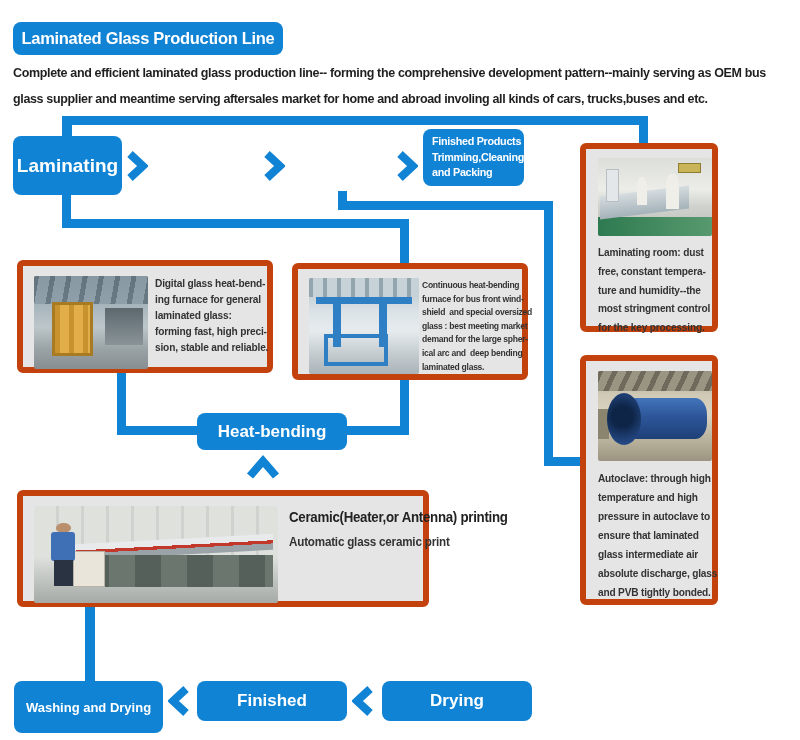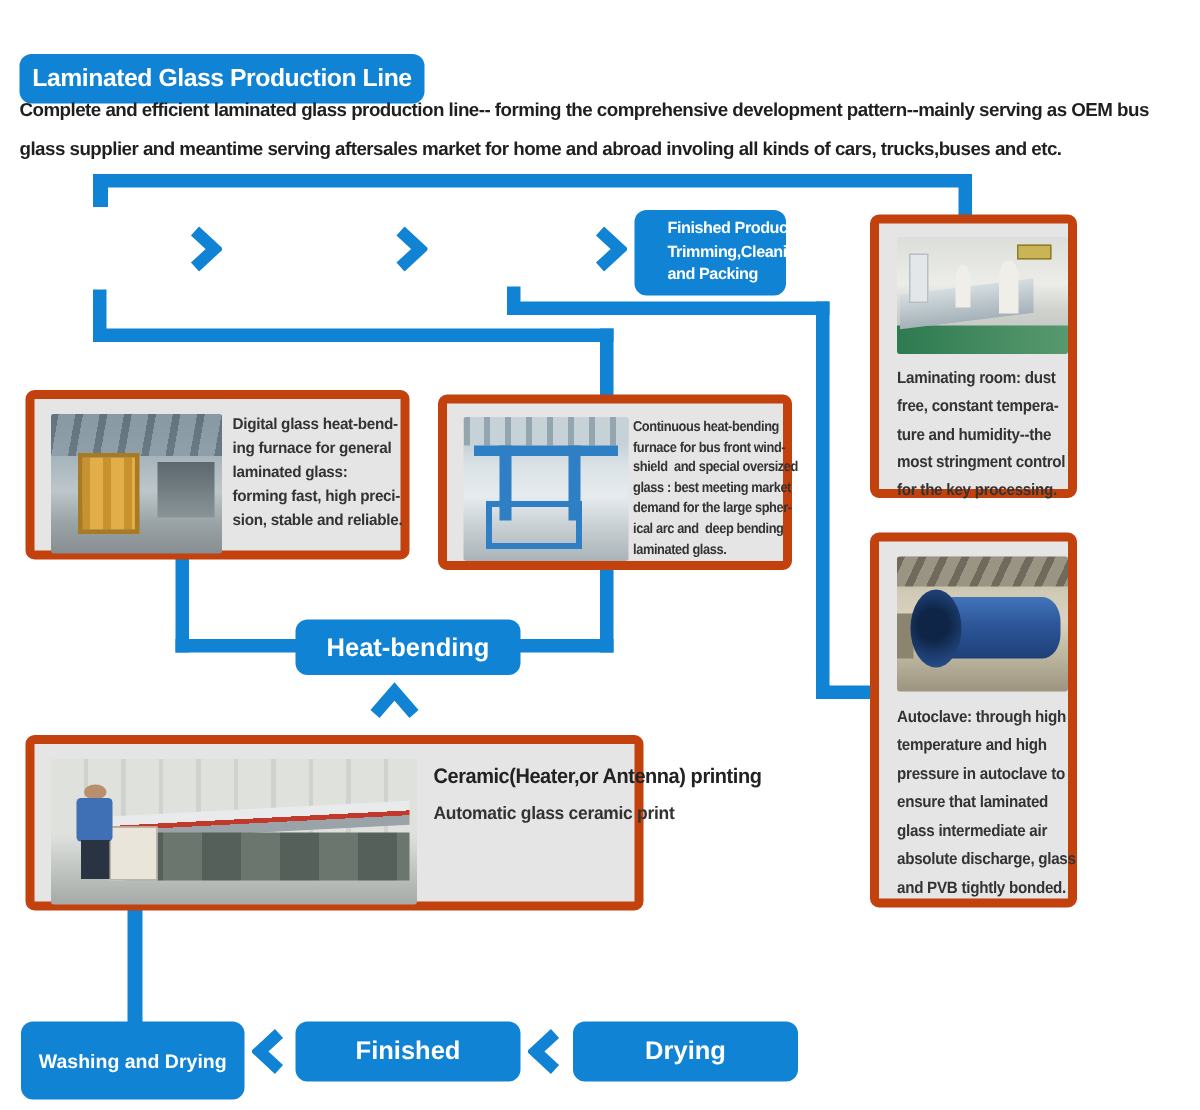--- a/index.html
+++ b/index.html
@@ -13,21 +13,21 @@
   .bluebox.leftal{justify-content:flex-start;text-align:left;}
   .line{position:absolute;background:#1183d4;}
   .chev{position:absolute;}
   .card{position:absolute;background:#e5e5e5;border:6px solid #c2410c;border-radius:6px;box-sizing:border-box;}
   .card-text{position:absolute;color:#333;font-weight:bold;white-space:pre;
              transform-origin:0 0;}
   .photo{position:absolute;overflow:hidden;border-radius:2px;}
   .photo div{position:absolute;}
 
   
-  .title-box{left:13px;top:36px;width:270px;height:33px;font-size:16.5px;letter-spacing:-0.3px;}
+  .title-box{left:13px;top:22px;width:270px;height:33px;font-size:16.5px;letter-spacing:-0.3px;}
   .desc{position:absolute;color:#1f1f1f;font-weight:bold;font-size:12.5px;letter-spacing:-0.35px;white-space:nowrap;}
   .desc1{left:13px;top:66px;}
   .desc2{left:13px;top:92px;}
 
   
   .l1{left:62px;top:116px;width:10px;height:22px}
   .l2{left:62px;top:116px;width:586px;height:9px}
   .l3{left:639px;top:116px;width:9px;height:30px}
   .l4{left:62px;top:193px;width:9px;height:34px}
   .l5{left:62px;top:219px;width:347px;height:9px}
@@ -39,21 +39,21 @@
   .l11{left:117px;top:371px;width:9px;height:64px}
   .l12{left:117px;top:426px;width:82px;height:9px}
   .l13{left:400px;top:378px;width:9px;height:57px}
   .l14{left:345px;top:426px;width:64px;height:9px}
   .l15{left:85px;top:605px;width:10px;height:78px}
 
   
   .b-lam{left:13px;top:136px;width:109px;height:59px;font-size:19px;}
   .b-heat{left:152px;top:136px;width:106px;height:56px;font-size:13px;line-height:19px;letter-spacing:-0.3px;padding-left:11px;}
   .b-bond{left:287px;top:136px;width:108px;height:58px;font-size:12.5px;line-height:17px;letter-spacing:-0.4px;padding-left:9px;}
-  .b-fin{left:423px;top:140px;width:101px;height:57px;font-size:10.8px;line-height:15.5px;letter-spacing:-0.3px;padding-left:22px;}
+  .b-fin{left:423px;top:129px;width:101px;height:57px;font-size:10.8px;line-height:15.5px;letter-spacing:-0.3px;padding-left:9px;}
   .b-hb{left:197px;top:413px;width:150px;height:37px;font-size:17px;}
   .b-wash{left:14px;top:681px;width:149px;height:52px;font-size:13px;}
   .b-grind{left:197px;top:681px;width:150px;height:40px;font-size:17px;}
   .b-cut{left:382px;top:681px;width:150px;height:40px;font-size:17px;}
 
   .a1{left:126px;top:151px}.a2{left:263px;top:151px}.a3{left:396px;top:151px}
   .aup{left:246px;top:454px}
   .al1{left:168px;top:686px}.al2{left:352px;top:686px}
 
   
@@ -124,20 +124,21 @@
   <div class="line l7"></div>
   <div class="line l8"></div>
   <div class="line l9"></div>
   <div class="line l10"></div>
   <div class="line l11"></div>
   <div class="line l12"></div>
   <div class="line l13"></div>
   <div class="line l14"></div>
   <div class="line l15"></div>
 
+  <div class="bluebox b-lam">Laminating</div>
   <div class="chev a1">
     <svg width="22" height="30" viewBox="0 0 22 30">
         <path d="M4 3 L17 15 L4 27" fill="none" stroke="#1183d4" stroke-width="8"></path>
       </svg>
   </div>
   <div class="chev a2">
     <svg width="22" height="30" viewBox="0 0 22 30">
         <path d="M4 3 L17 15 L4 27" fill="none" stroke="#1183d4" stroke-width="8"></path>
       </svg>
   </div>

